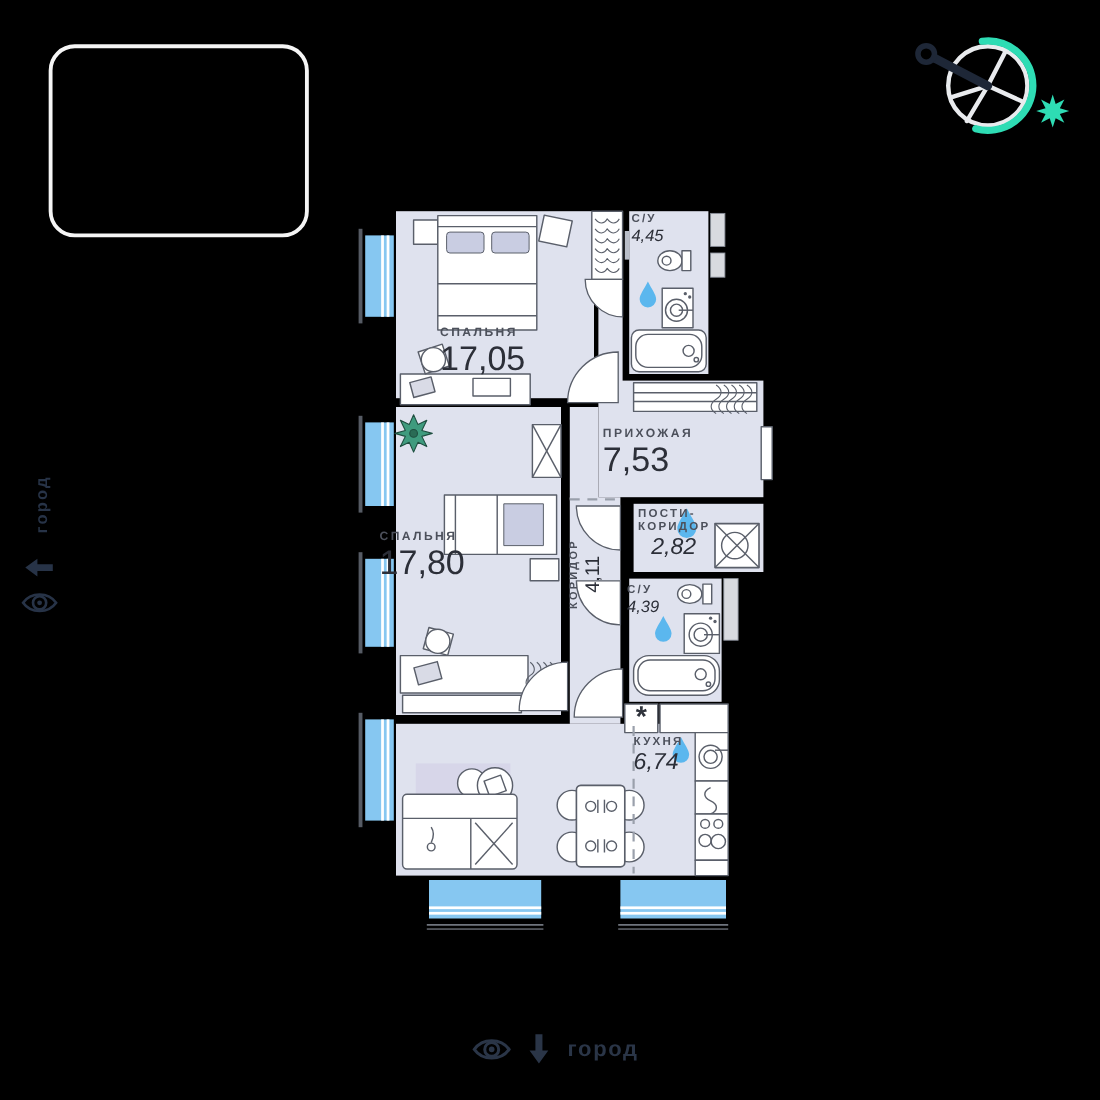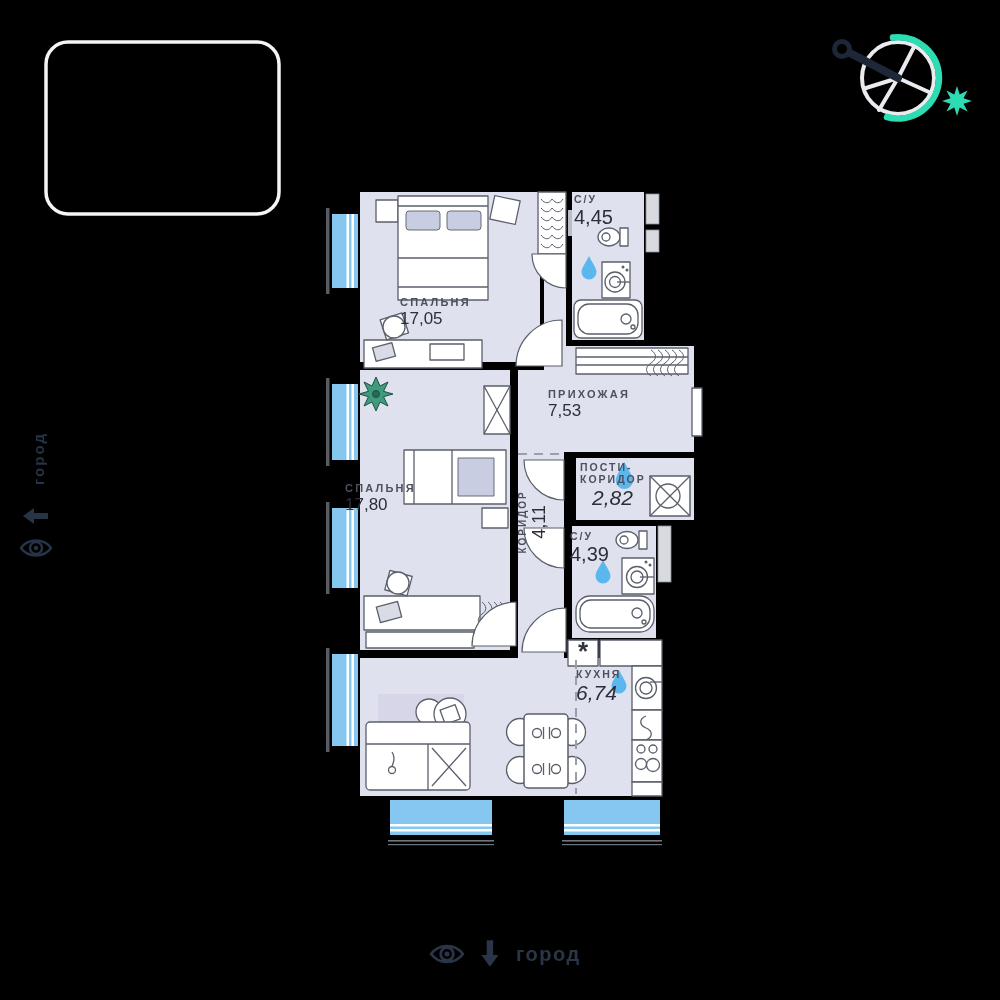--- a/index.html
+++ b/index.html
@@ -4,23 +4,23 @@
 <style>
   html,body{margin:0;padding:0;background:#000;}
   #stage{position:relative;width:1000px;height:1000px;background:#000;overflow:hidden;
          font-family:"Liberation Sans",sans-serif;}
   svg{display:block;}
   .abs{position:absolute;}
   .rlabel{position:absolute;text-align:left;color:#50545e;pointer-events:none;}
   .rname{font-size:11px;font-weight:700;letter-spacing:2.2px;color:#4c505b;white-space:pre;}
   .rname-sm{font-size:10.5px;font-weight:700;letter-spacing:2px;color:#4c505b;white-space:pre;}
   .rarea{font-weight:500;color:#2c2f38;line-height:1.05;margin-top:2px;}
-  .num-lg{font-size:17px;}
+  .num-lg{font-size:31px;}
   .num-md{font-size:21px;font-style:italic;}
-  .num-sm{font-size:20px;}
+  .num-sm{font-size:15px;font-style:italic;}
   .laundry-label{ text-align:left; }
   .laundry-label .rarea{margin-left:12px;}
   .corridor-wrap{position:absolute;left:489px;top:478px;width:88px;height:88px;
                  display:flex;align-items:center;justify-content:center;}
   .corridor-inner{transform:rotate(-90deg);text-align:center;white-space:nowrap;}
   .left-view-text{position:absolute;left:-7px;top:450px;width:90px;text-align:center;
                   transform:rotate(-90deg);font-size:15px;font-weight:700;letter-spacing:2px;
                   color:#273347;}
   .bottom-view{position:absolute;left:428px;top:938px;display:flex;align-items:center;gap:13px;}
   .bottom-view-text{font-size:20px;font-weight:700;letter-spacing:1.5px;color:#2a3547;}

